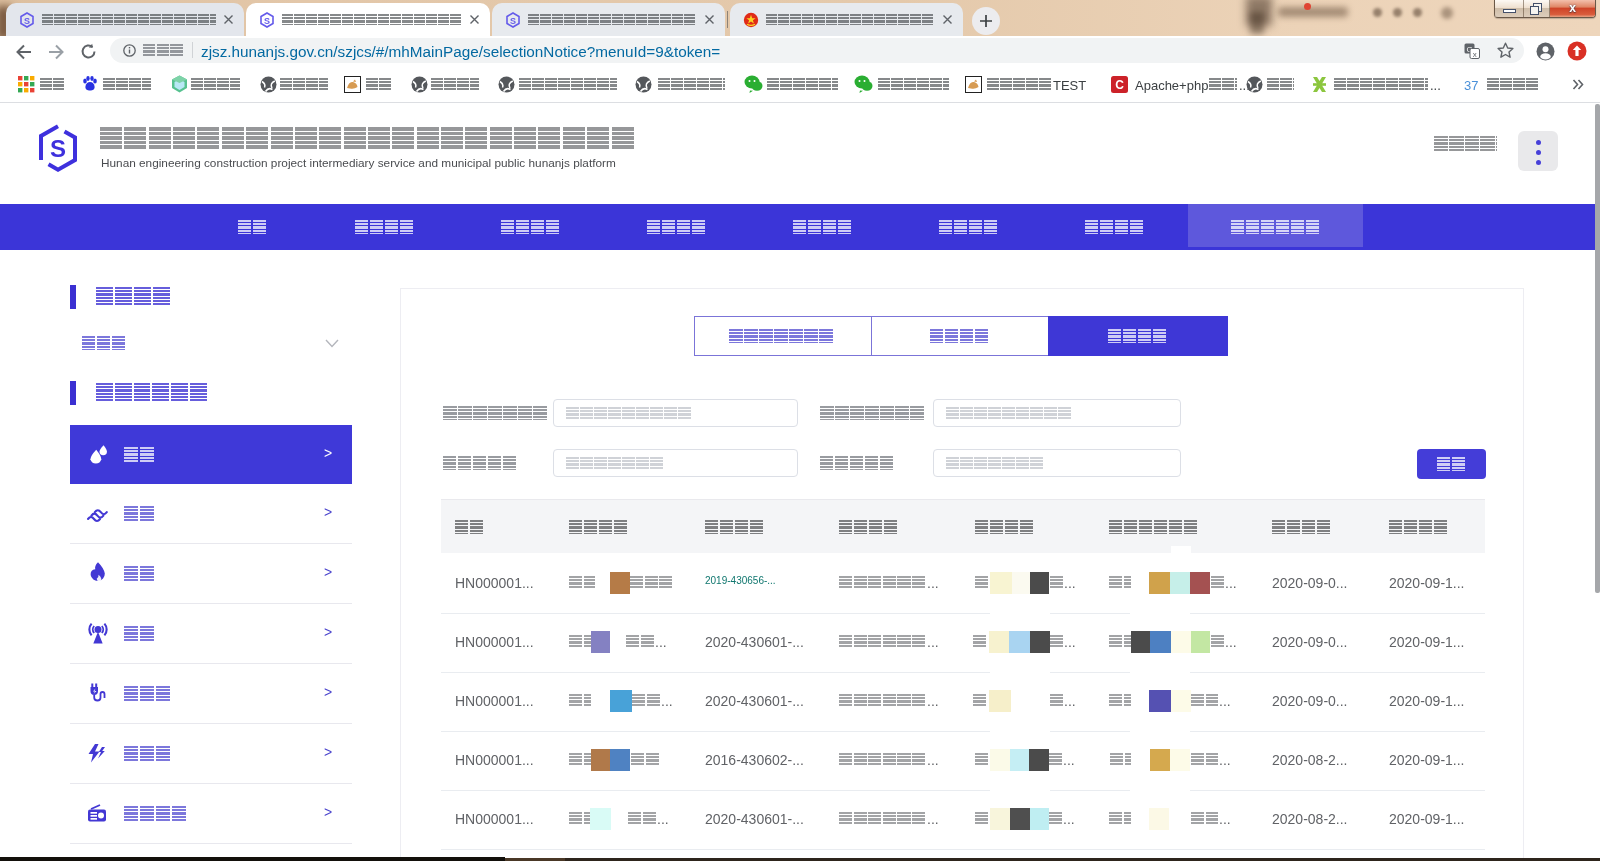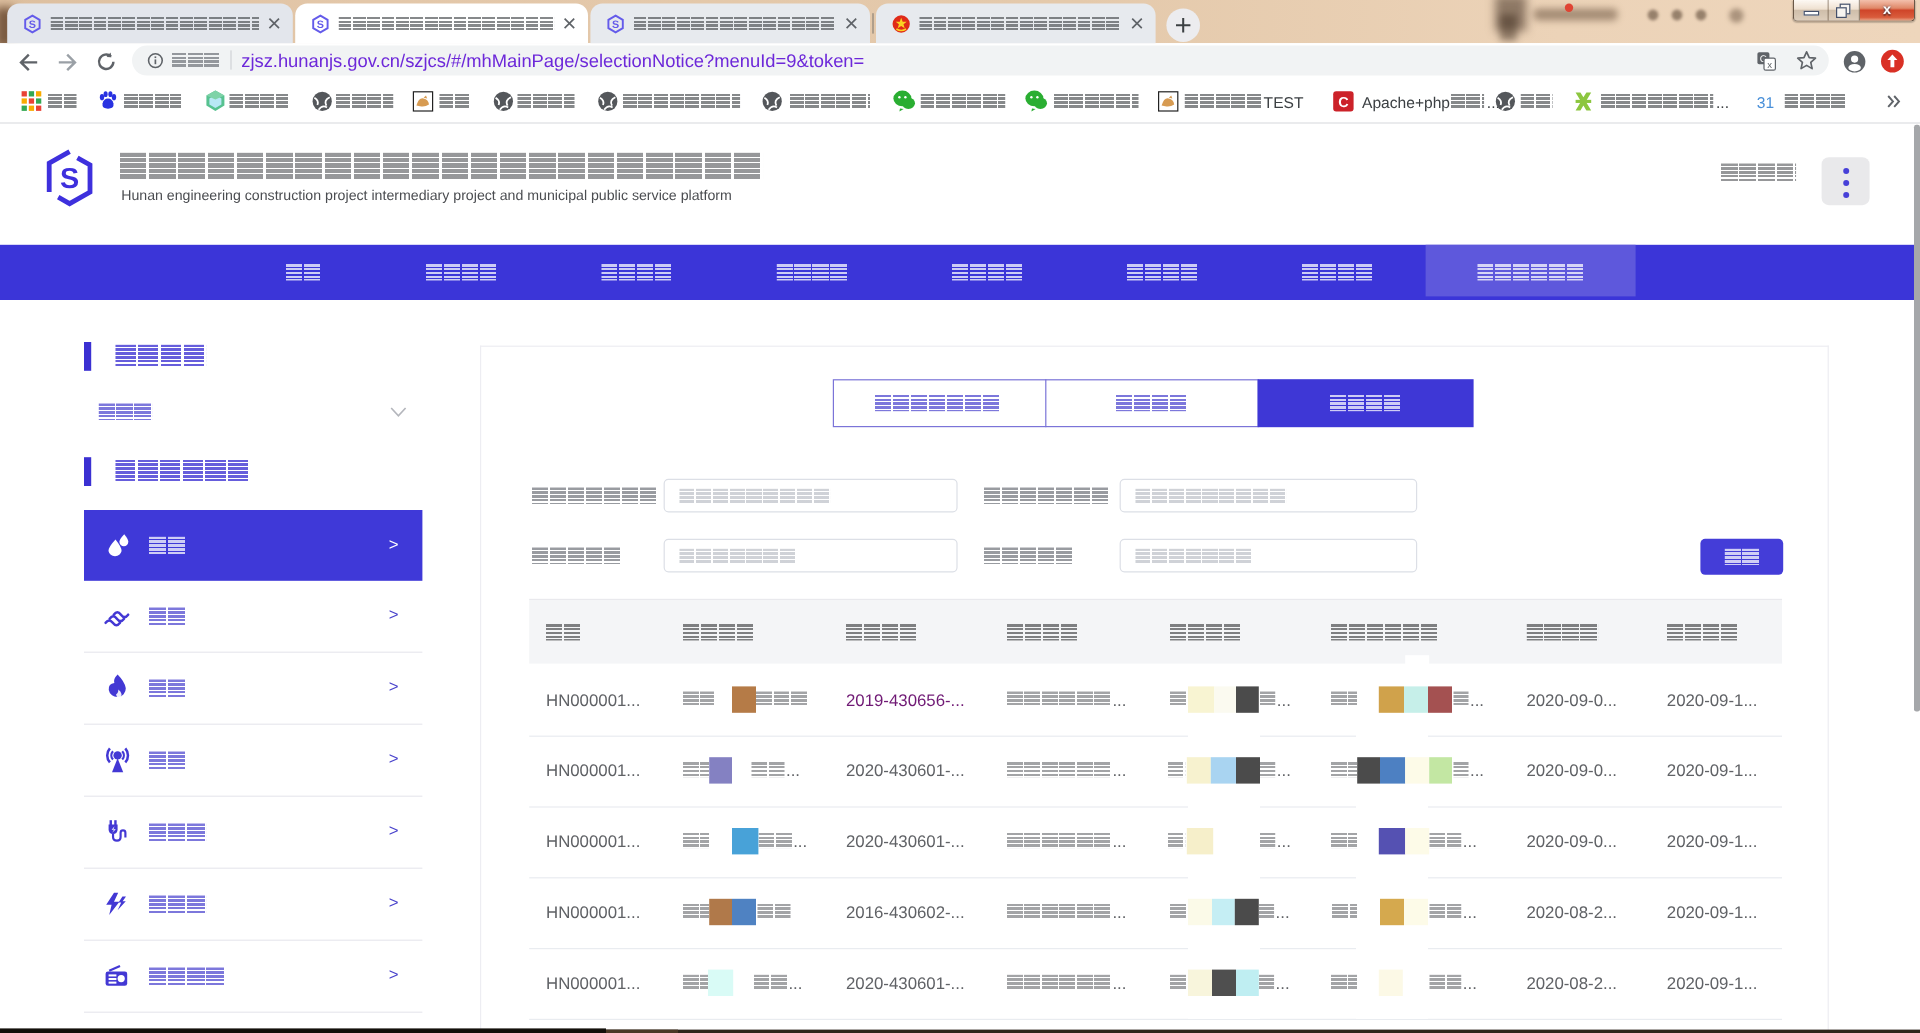--- a/index.html
+++ b/index.html
@@ -100,21 +100,21 @@
     <path d="M12.2 0.8 L12.8 4.8 L8.8 4.4 Z" fill="#5f6368"></path>
   </svg>
 <div class="ab" style="left:110px;top:38px;width:1414px;height:25px;border-radius:13px;background:#f1f3f4"></div>
 <svg style="left:123px;top:44px" width="13" height="13" viewBox="0 0 13 13">
     <circle cx="6.5" cy="6.5" r="5.7" fill="none" stroke="#5f6368" stroke-width="1.3"></circle>
     <rect x="5.8" y="5.5" width="1.4" height="4" fill="#5f6368"></rect>
     <rect x="5.8" y="3" width="1.4" height="1.4" fill="#5f6368"></rect>
   </svg>
 <div class="z zl" style="left:143px;top:44px;width:40px;height:12px;--p:13.7px;--w:12.2px"></div>
 <div class="ab" style="left:192px;top:42px;width:1px;height:16px;background:#d0d3d6"></div>
-<div class="txt" style="left:201px;top:43px;font-size:15.3px;color:#6d28d9;letter-spacing:0px">zjsz.hunanjs.gov.cn/szjcs/#/mhMainPage/selectionNotice?menuId=9&amp;token=</div>
+<div class="txt" style="left:201px;top:43px;font-size:15.3px;color:#0369a1;letter-spacing:0px">zjsz.hunanjs.gov.cn/szjcs/#/mhMainPage/selectionNotice?menuId=9&amp;token=</div>
 <svg style="left:1464px;top:43px" width="16" height="16" viewBox="0 0 16 16">
     <rect x="0.5" y="0.5" width="10" height="10" rx="1.5" fill="#5f6368"></rect>
     <text x="5.5" y="8.5" font-size="8" fill="#fff" text-anchor="middle" font-family="Liberation Sans">G</text>
     <rect x="6" y="5.5" width="9.5" height="10" rx="1.5" fill="#fff" stroke="#5f6368" stroke-width="1"></rect>
     <text x="10.8" y="13.5" font-size="8" fill="#5f6368" text-anchor="middle" font-family="Liberation Sans">x</text>
   </svg>
 <svg style="left:1497px;top:42px" width="17" height="17" viewBox="0 0 17 17">
     <path d="M8.5 1.2 L10.7 6 L15.9 6.5 L12 10 L13.1 15.2 L8.5 12.5 L3.9 15.2 L5 10 L1.1 6.5 L6.3 6 Z" fill="none" stroke="#5f6368" stroke-width="1.4" stroke-linejoin="round"></path>
   </svg>
 <svg style="left:1536px;top:42px" width="19" height="19" viewBox="0 0 19 19">
@@ -213,35 +213,35 @@
     <circle cx="8.5" cy="8.5" r="8" fill="#54575b"></circle>
     <path d="M2 5.5 Q6 8 4.5 11.5 M14.8 5 Q9.5 7.5 12 12 M5.5 15.5 Q8.5 11 12.5 13.5" stroke="#fff" stroke-width="1.5" fill="none"></path>
   </svg>
 <div class="z zd" style="left:1267px;top:78px;width:27px;height:12px;--p:13px;--w:11.6px"></div>
 <svg style="left:1311px;top:76px" width="17" height="17" viewBox="0 0 17 17">
     <path d="M2 1 L6 1 L8.5 5 L11 1 L15 1 L10.5 8.5 L15 16 L11 16 L8.5 12 L6 16 L2 16 L6.5 8.5 Z" fill="#8cc63f"></path>
     <rect x="2" y="7.2" width="13" height="2.6" fill="#8cc63f"></rect>
   </svg>
 <div class="z zd" style="left:1334px;top:78px;width:94px;height:12px;--p:13px;--w:11.6px"></div>
 <div class="txt" style="left:1430px;top:78px;font-size:13px;color:#3c4043">...</div>
-<div class="txt" style="left:1464px;top:78px;font-size:13px;color:#4a90d9">31</div>
+<div class="txt" style="left:1464px;top:78px;font-size:13px;color:#4a90d9">37</div>
 <div class="z zd" style="left:1487px;top:78px;width:51px;height:12px;--p:13px;--w:11.6px"></div>
 <svg style="left:1572px;top:79px" width="12" height="11" viewBox="0 0 12 11">
     <path d="M1.5 1 L5.5 5.5 L1.5 10 M6.5 1 L10.5 5.5 L6.5 10" stroke="#5f6368" stroke-width="1.6" fill="none"></path>
   </svg>
 <div class="ab" style="left:0;top:102px;width:1600px;height:1px;background:#dcdee2"></div>
 <svg style="left:36px;top:124px" width="44" height="48" viewBox="0 0 44 48">
 <g fill="none" stroke="#3e30dd" stroke-width="4">
 <path d="M22 2.3 L5 12 V36"></path>
 <path d="M12.5 40.3 L22 45.7 L39 36 V13.5 L28.5 7.5"></path>
 </g>
 <text x="22" y="33" font-size="24" font-weight="bold" fill="#3e30dd" text-anchor="middle" font-family="Liberation Sans">S</text>
 </svg>
 <div class="z zt" style="left:100px;top:127px;width:536px;height:23px;--p:24.36px;--w:22px;--m:4.6px"></div>
-<div class="txt" style="left:101px;top:156px;font-size:11.8px;color:#4a4c50">Hunan engineering construction project intermediary project and municipal public service platform</div>
+<div class="txt" style="left:101px;top:156px;font-size:11.8px;color:#4a4c50">Hunan engineering construction project intermediary service and municipal public hunanjs platform</div>
 <div class="z zt" style="left:1434px;top:136px;width:63px;height:15px;--p:15.5px;--w:14px"></div>
 <div class="ab" style="left:1518px;top:131px;width:40px;height:40px;border-radius:6px;background:#e9e9eb"></div>
 <div class="ab" style="left:1536px;top:140px;width:5px;height:5px;border-radius:50%;background:#4740d8"></div>
 <div class="ab" style="left:1536px;top:150px;width:5px;height:5px;border-radius:50%;background:#4740d8"></div>
 <div class="ab" style="left:1536px;top:160px;width:5px;height:5px;border-radius:50%;background:#4740d8"></div>
 <div class="ab" style="left:0;top:204px;width:1600px;height:46px;background:#3b35d8"></div>
 <div class="ab" style="left:1188px;top:204px;width:175px;height:43px;background:#5e58dc"></div>
 <div class="z zw" style="left:238px;top:220px;width:30px;height:14px;--p:15px;--w:13.5px"></div>
 <div class="z zw" style="left:355px;top:220px;width:60px;height:14px;--p:15px;--w:13.5px"></div>
 <div class="z zw" style="left:501px;top:220px;width:60px;height:14px;--p:15px;--w:13.5px"></div>
@@ -350,21 +350,21 @@
 <div class="z zh" style="left:1389px;top:520px;width:60px;height:14px;--p:15px;--w:13.5px"></div>
 <div class="ab" style="left:441px;top:613px;width:1044px;height:1px;background:#e9ecf0"></div>
 <div class="ab" style="left:441px;top:672px;width:1044px;height:1px;background:#e9ecf0"></div>
 <div class="ab" style="left:441px;top:731px;width:1044px;height:1px;background:#e9ecf0"></div>
 <div class="ab" style="left:441px;top:790px;width:1044px;height:1px;background:#e9ecf0"></div>
 <div class="ab" style="left:441px;top:849px;width:1044px;height:1px;background:#e9ecf0"></div>
 <div class="ab" style="left:990px;top:556px;width:60px;height:293px;background:#fff;z-index:2"></div>
 <div class="ab" style="left:1130px;top:556px;width:60px;height:293px;background:#fff;z-index:2"></div>
 <div class="ab" style="left:1171px;top:546px;width:20px;height:11px;background:#fff;z-index:2"></div>
 <div class="txt" style="left:455px;top:575px;font-size:14px;color:#606266;z-index:3">HN000001...</div>
-<div class="txt" style="left:705px;top:575px;font-size:14px;color:#701a75;z-index:3">2019-430656-...</div>
+<div class="txt" style="left:705px;top:575px;font-size:10px;color:#0f766e;z-index:3">2019-430656-...</div>
 <div class="z zg" style="left:839px;top:576px;width:86px;height:13px;--p:14.6px;--w:13.2px;z-index:3"></div>
 <div class="txt" style="left:927px;top:575px;font-size:14px;color:#606266;z-index:3">...</div>
 <div class="txt" style="left:1272px;top:575px;font-size:14px;color:#606266;z-index:3">2020-09-0...</div>
 <div class="txt" style="left:1389px;top:575px;font-size:14px;color:#606266;z-index:3">2020-09-1...</div>
 <div class="txt" style="left:455px;top:634px;font-size:14px;color:#606266;z-index:3">HN000001...</div>
 <div class="txt" style="left:705px;top:634px;font-size:14px;color:#606266;z-index:3">2020-430601-...</div>
 <div class="z zg" style="left:839px;top:635px;width:86px;height:13px;--p:14.6px;--w:13.2px;z-index:3"></div>
 <div class="txt" style="left:927px;top:634px;font-size:14px;color:#606266;z-index:3">...</div>
 <div class="txt" style="left:1272px;top:634px;font-size:14px;color:#606266;z-index:3">2020-09-0...</div>
 <div class="txt" style="left:1389px;top:634px;font-size:14px;color:#606266;z-index:3">2020-09-1...</div>

